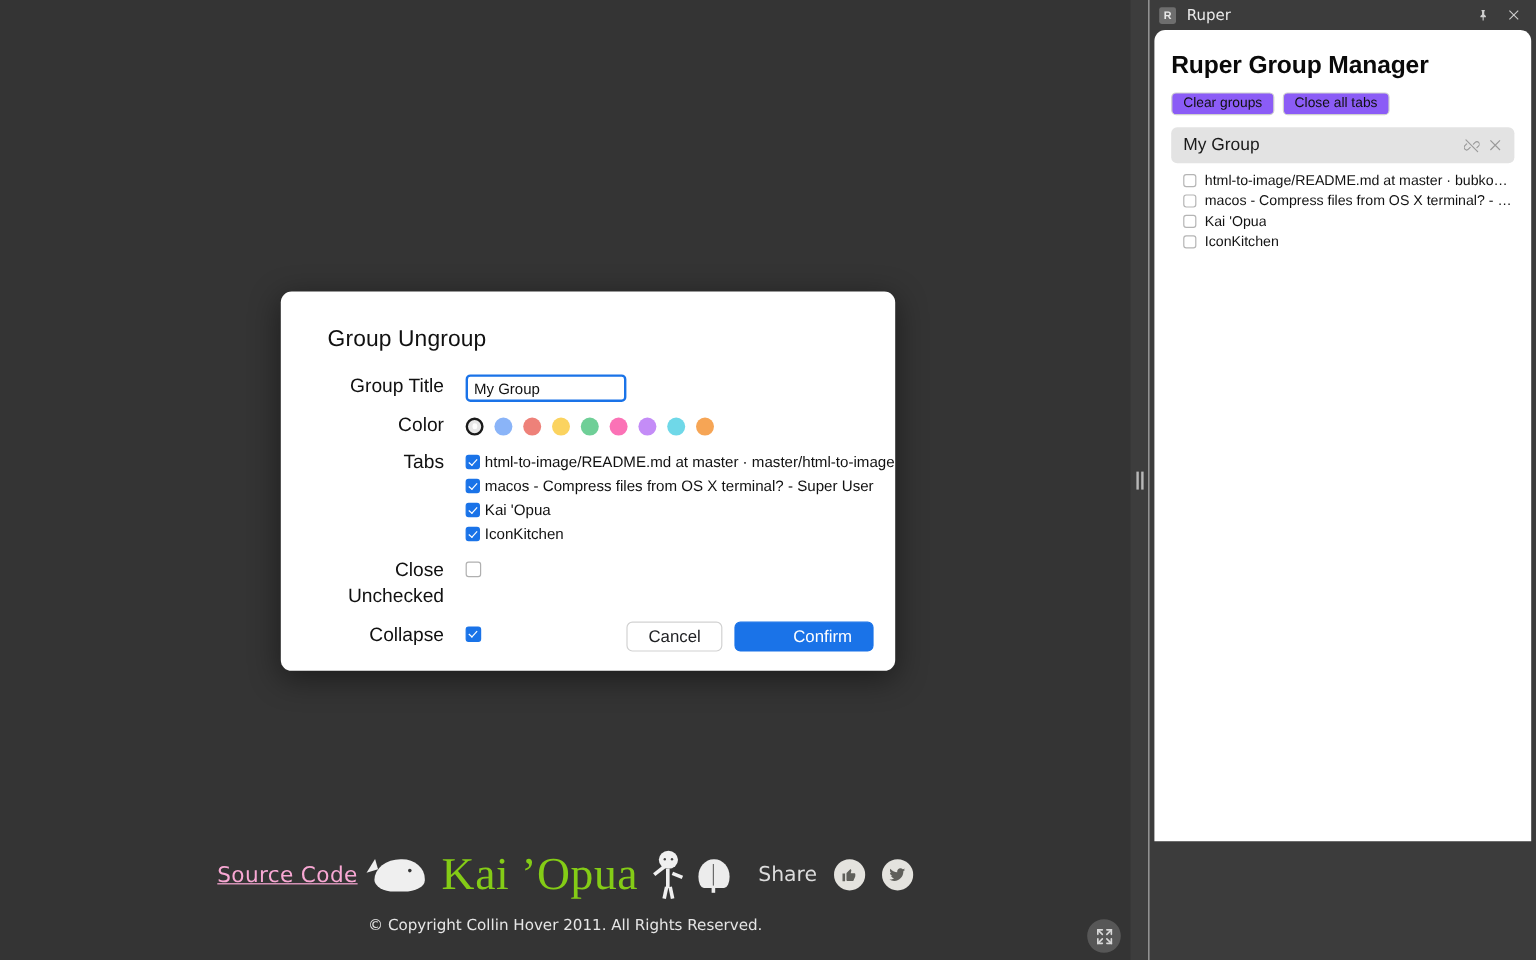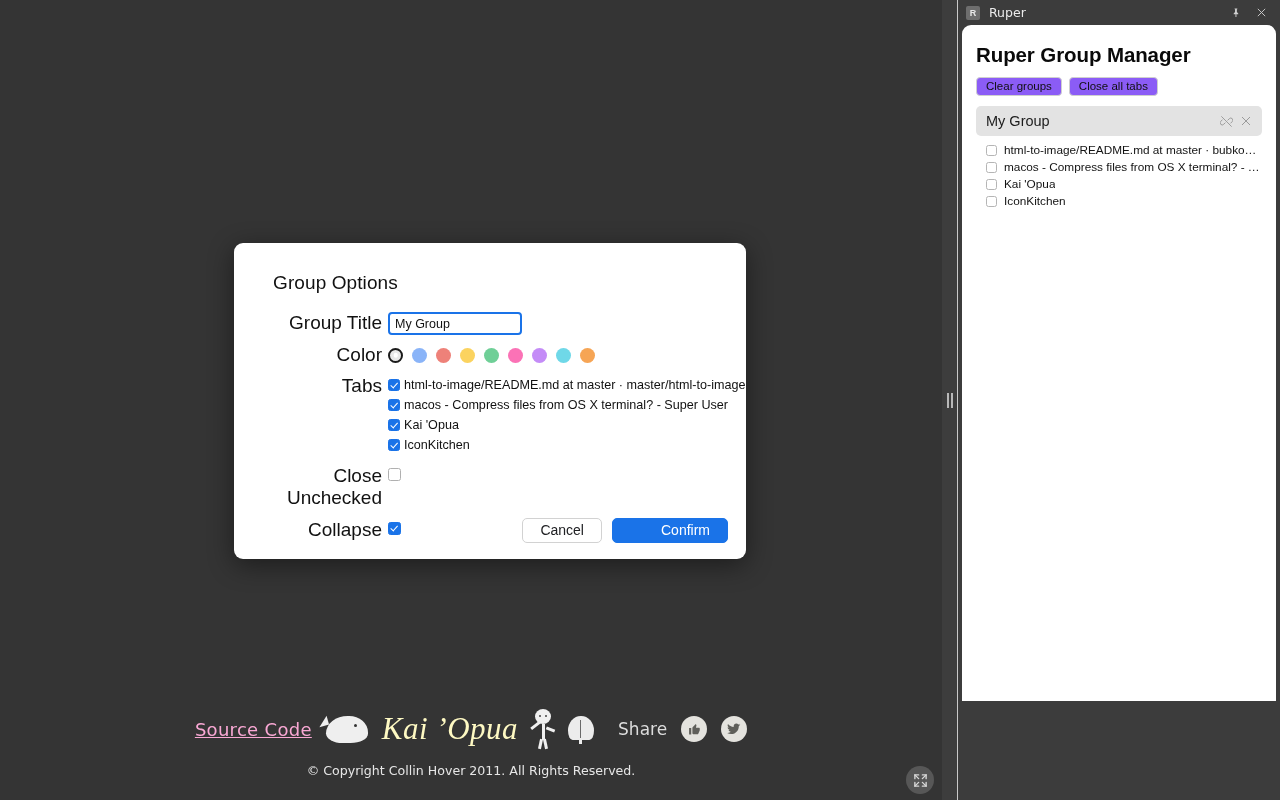--- a/index.html
+++ b/index.html
@@ -28,22 +28,22 @@
     box-shadow: 0 6px 26px rgba(0,0,0,.45);
     padding: 22px 24px 18px 20px;
   }
   #modal-title {
     font-size: 19px; color: #111; font-weight: 400;
     letter-spacing: .1px;
     margin: 7px 0 0 19px;
   }
   .form-row { display: flex; align-items: flex-start; margin-top: 14px; }
   .form-label {
-    width: 134px; text-align: right; padding-right: 6px;
-    font-size: 19px; color: #111; line-height: 22px; flex: none;
+    width: 134px; text-align: right; padding-right: 18px;
+    font-size: 16px; color: #111; line-height: 22px; flex: none;
   }
   .form-field { flex: 1; }
 
   #title-input {
     width: 134px; height: 23px;
     border: 2px solid #1a73e8; border-radius: 4px;
     font-size: 12.5px; font-family: "Liberation Sans", sans-serif;
     padding: 0 5px; color: #111; outline: none; background: #fff;
     caret-color: #111;
   }
@@ -104,22 +104,22 @@
   #footer-main {
     display: flex; align-items: center; justify-content: center;
     gap: 14px; height: 56px;
   }
   #source-code-link {
     font-size: 18px; color: #f9a8d4; letter-spacing: .3px;
     cursor: pointer; font-family: "DejaVu Sans", sans-serif; text-decoration: underline;
   }
   #brand-wordmark {
     font-family: "Liberation Serif", serif;
-    font-size: 31px; color: #fef9c3; letter-spacing: .5px;
-    display: flex; align-items: center; gap: 8px; font-style: italic;
+    font-size: 38px; color: #84cc16; letter-spacing: .5px;
+    display: flex; align-items: center; gap: 8px;
   }
   .whale {
     width: 42px; height: 27px; background: #efefef;
     border-radius: 60% 52% 48% 46% / 74% 70% 40% 42%;
     position: relative; flex: none;
   }
   .whale::before {
     content: ""; position: absolute; left: -8px; top: 1px;
     width: 0; height: 0;
     border-left: 10px solid transparent;
@@ -289,21 +289,21 @@
     font-family: "Liberation Sans", sans-serif;
   }
 </style>
 </head>
 <body>
 
 <div id="page-area">
 
   <div id="modal">
 
-    <div id="modal-title">Group Options</div>
+    <div id="modal-title">Group Ungroup</div>
 
     <div class="form-row" style="margin-top:18px;">
       <div class="form-label">Group Title</div>
       <div class="form-field">
         <input id="title-input" type="text" value="My Group" style="">
       </div>
     </div>
 
     <div class="form-row" style="margin-top:9px;">
       <div class="form-label">Color</div>

